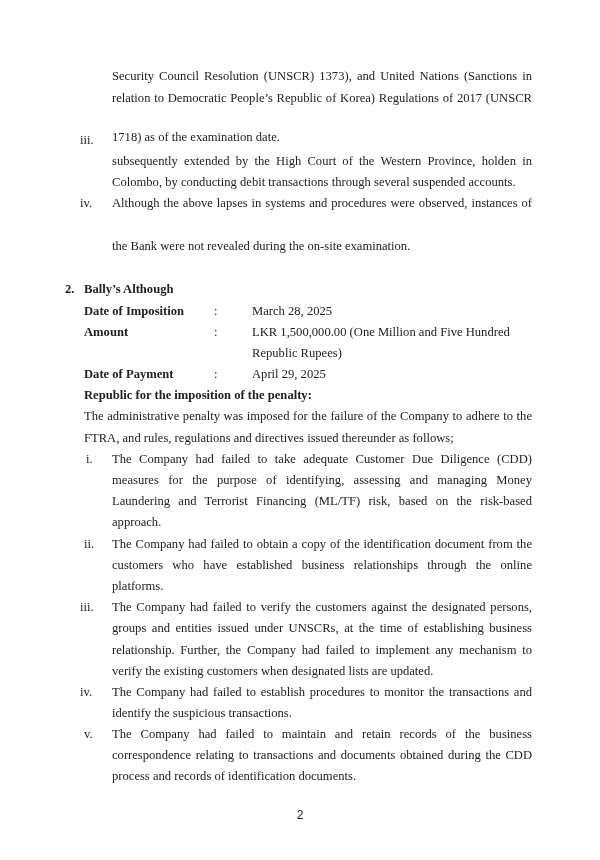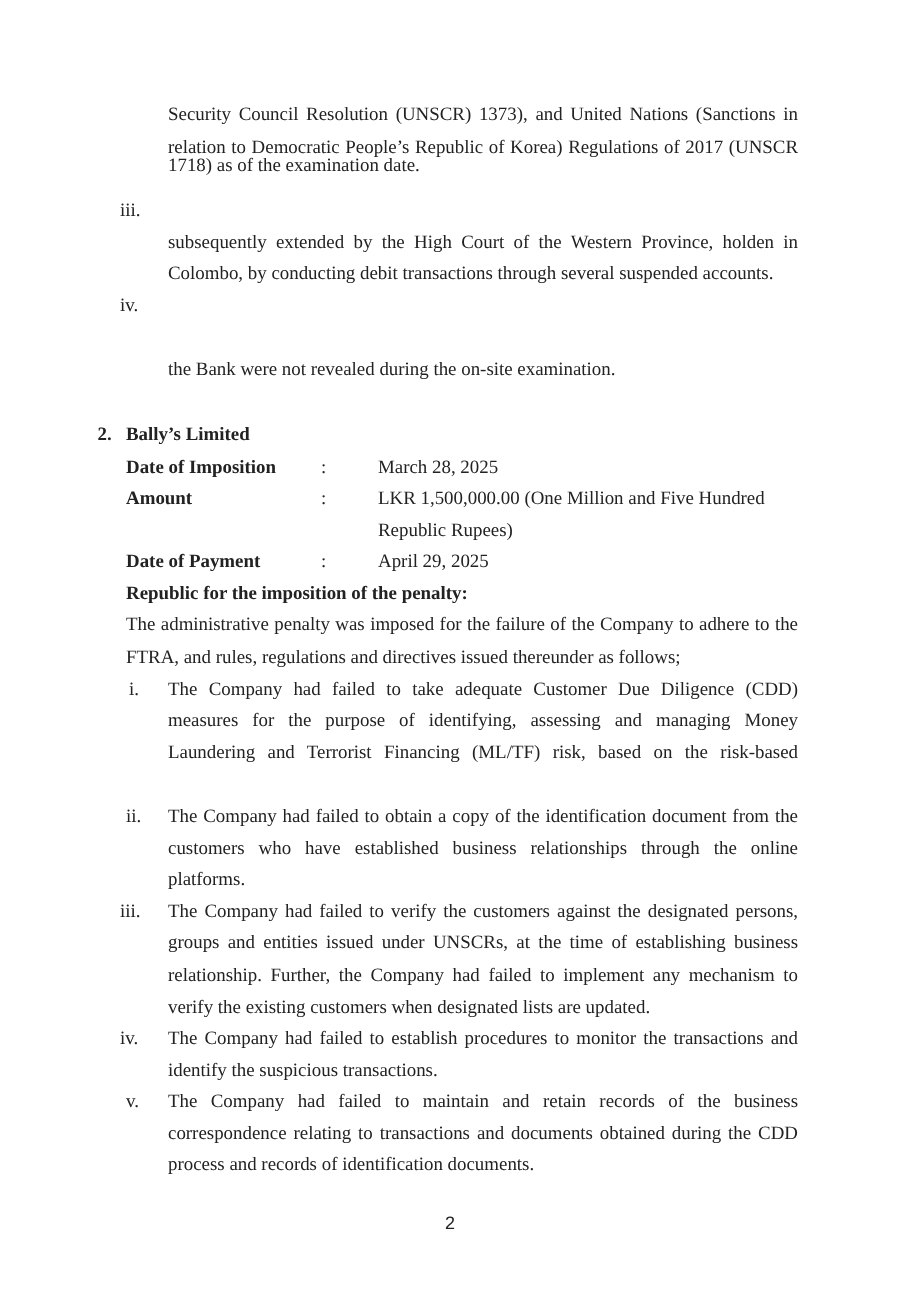--- a/index.html
+++ b/index.html
@@ -17,31 +17,32 @@
   .full-col { left: 84px; width: 448px; }
   .pagenum { position: absolute; left: 0; width: 600px; text-align: center; top: 808px; font-family: "Liberation Sans", sans-serif; font-size: 12px; }
 </style>
 </head>
 <body>
 
 <div class="page">
 
   <div class="line just body-col" style="top:68px">Security Council Resolution (UNSCR) 1373), and United Nations (Sanctions in</div>
   <div class="line just body-col" style="top:90px">relation to Democratic People’s Republic of Korea) Regulations of 2017 (UNSCR</div>
-  <div class="line body-col" style="top:102px">1718) as of the examination date.</div>
+  <div class="line body-col" style="top:129px">1718) as of the examination date.</div>
 
   <div class="roman" style="top:132px">iii.</div>
   <div class="line just body-col" style="top:153px">subsequently extended by the High Court of the Western Province, holden in</div>
   <div class="line body-col" style="top:174px">Colombo, by conducting debit transactions through several suspended accounts.</div>
 
   <div class="roman" style="top:195px">iv.</div>
+  <div class="line just body-col" style="top:195px">Although the above lapses in systems and procedures were observed, instances of</div>
   <div class="line body-col" style="top:238px">the Bank were not revealed during the on-site examination.</div>
 
   <div class="line bold" style="top:281px; left:65px">2.</div>
-  <div class="line bold" style="top:281px; left:84px">Bally’s Limited</div>
+  <div class="line bold" style="top:281px; left:84px">Bally’s Although</div>
 
   <div class="line bold" style="top:303px; left:84px">Date of Imposition</div>
   <div class="line" style="top:303px; left:214px">:</div>
   <div class="line" style="top:303px; left:252px">March 28, 2025</div>
 
   <div class="line bold" style="top:324px; left:84px">Amount</div>
   <div class="line" style="top:324px; left:214px">:</div>
   <div class="line" style="top:324px; left:252px">LKR 1,500,000.00 (One Million and Five Hundred</div>
   <div class="line" style="top:345px; left:252px">Republic Rupees)</div>
 
@@ -51,20 +52,21 @@
 
   <div class="line bold" style="top:387px; left:84px">Republic for the imposition of the penalty:</div>
 
   <div class="line just full-col" style="top:408px">The administrative penalty was imposed for the failure of the Company to adhere to the</div>
   <div class="line full-col" style="top:430px">FTRA, and rules, regulations and directives issued thereunder as follows;</div>
 
   <div class="roman" style="top:451px; left:86px">i.</div>
   <div class="line just body-col" style="top:451px">The Company had failed to take adequate Customer Due Diligence (CDD)</div>
   <div class="line just body-col" style="top:472px">measures for the purpose of identifying, assessing and managing Money</div>
   <div class="line just body-col" style="top:493px">Laundering and Terrorist Financing (ML/TF) risk, based on the risk-based</div>
+  <div class="line body-col" style="top:514px">approach.</div>
 
   <div class="roman" style="top:536px; left:84px">ii.</div>
   <div class="line just body-col" style="top:536px">The Company had failed to obtain a copy of the identification document from the</div>
   <div class="line body-col" style="top:578px">platforms.</div>
   <div class="line just body-col" style="top:557px">customers who have established business relationships through the online</div>
 
   <div class="roman" style="top:599px">iii.</div>
   <div class="line just body-col" style="top:599px">The Company had failed to verify the customers against the designated persons,</div>
   <div class="line just body-col" style="top:620px">groups and entities issued under UNSCRs, at the time of establishing business</div>
   <div class="line just body-col" style="top:642px">relationship. Further, the Company had failed to implement any mechanism to</div>

